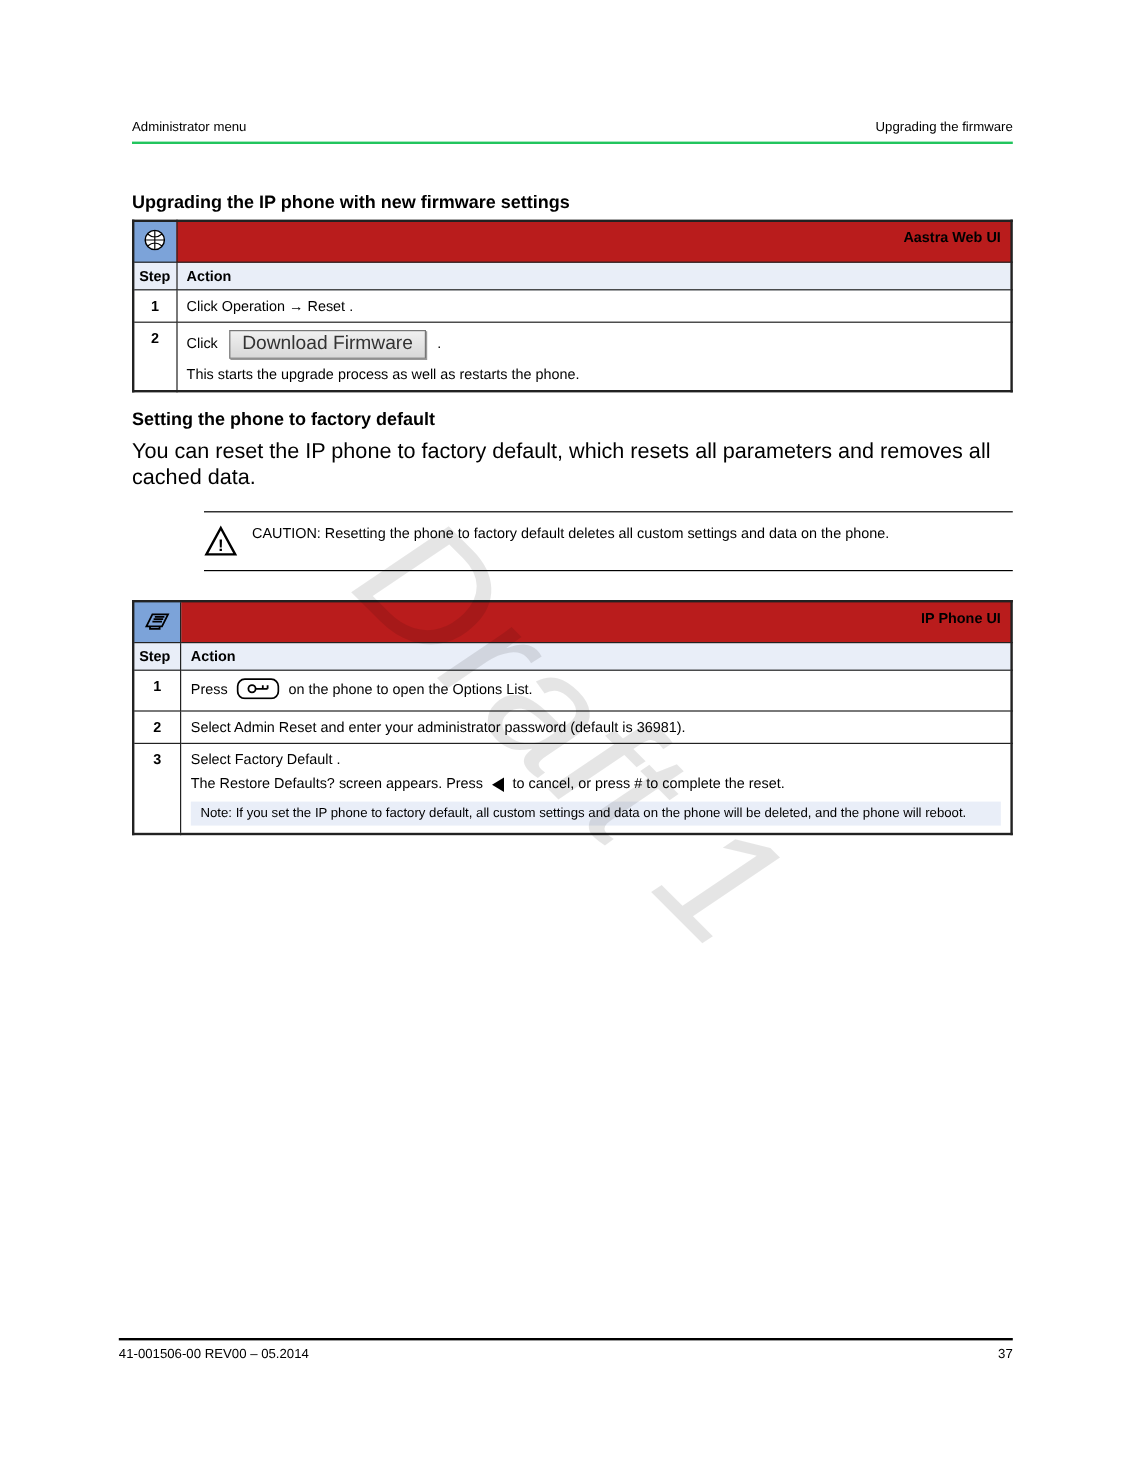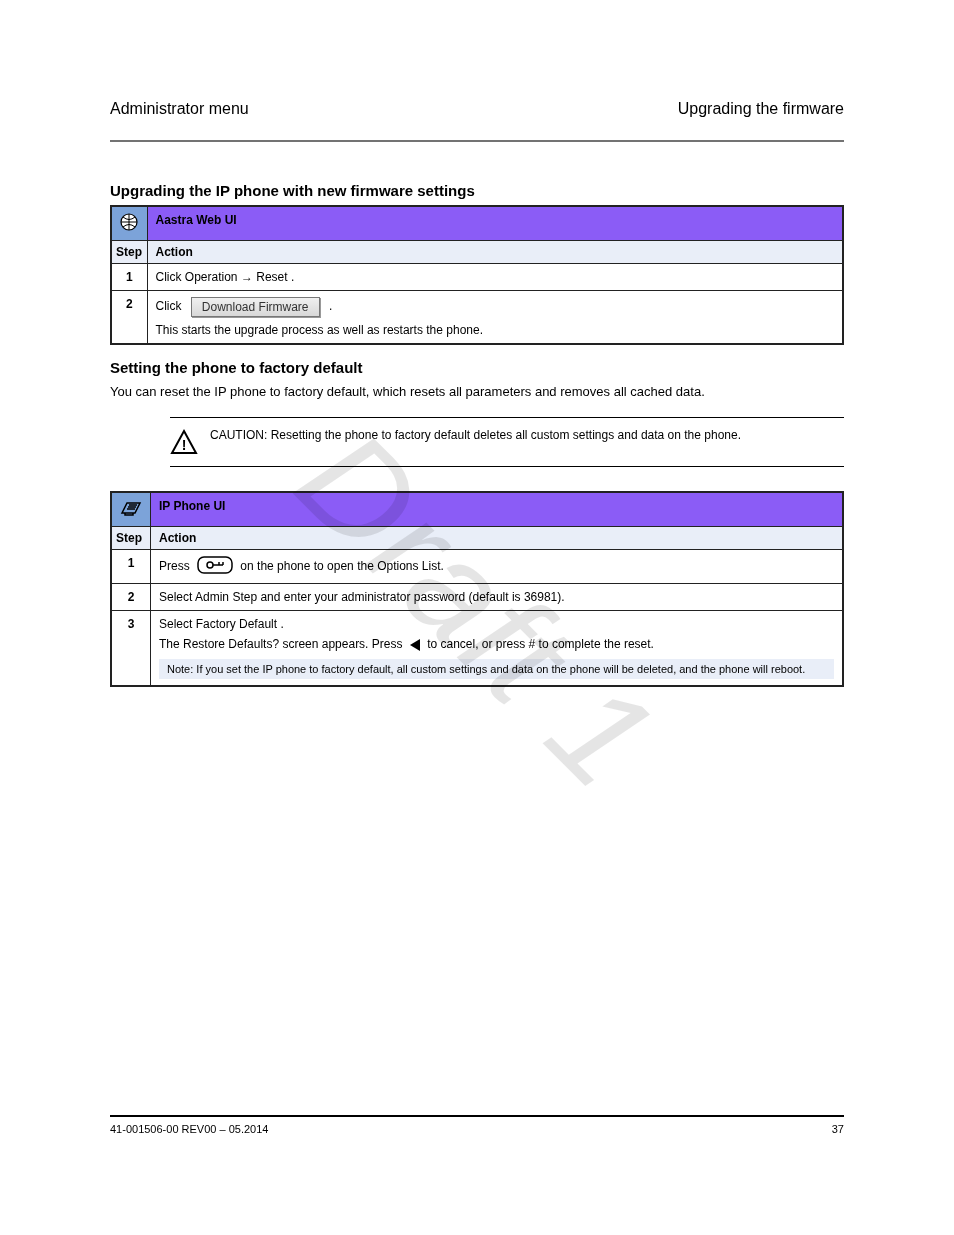--- a/index.html
+++ b/index.html
@@ -1,40 +1,40 @@
 <!DOCTYPE html>
 <html><head>
 <meta charset="utf-8">
 <style>
   * { box-sizing: border-box; margin: 0; padding: 0; }
   html, body { width: 954px; background: #fff; font-family: Arial, Helvetica, sans-serif; color: #000; }
   .page { position: relative; width: 954px; height: 1235px; padding: 100px 110px 0 110px; }
   .watermark { position: absolute; top: 50%; left: 50%; transform: translate(-50%,-55%) rotate(45deg); font-size: 140px; color: rgba(0,0,0,0.10); font-weight: 400; pointer-events: none; font-style: italic; letter-spacing: 2px; }
-  .header-bar { border-bottom: 2px solid #737373; display: flex; justify-content: space-between; font-size: 16px; padding-bottom: 22px; margin-bottom: 40px; }
+  .header-bar { border-bottom: 2px solid #22c55e; display: flex; justify-content: space-between; font-size: 11px; padding-bottom: 6px; margin-bottom: 40px; }
   .section-title { font-size: 15px; font-weight: bold; margin: 14px 0 6px 0; }
   table.proc { width: 100%; border-collapse: collapse; border: 2px solid #222; }
   table.proc td, table.proc th { border: 1px solid #222; font-size: 12px; vertical-align: top; }
-  .title-row td { background: #8b5cf6; padding: 6px 8px; font-weight: bold; font-size: 13px; }
+  .title-row td { background: #b91c1c; padding: 6px 8px; font-weight: bold; font-size: 13px; text-align: right; }
   .title-row .icon-cell { width: 36px; background:#7ca3d9; text-align:center; vertical-align:middle; }
   .head-row td.step { width:36px; background:#e9eef8; text-align:left; font-weight:bold; padding:4px; }
   .head-row td.action { background:#e9eef8; font-weight:bold; padding:4px 8px; }
   td.step { width:36px; text-align:center; font-weight:bold; padding:6px 4px; }
   td.action { padding:6px 8px; }
   td.action .bold { font-weight: normal; }
-  .btn-dl { display:inline-block; border:1px solid #777; background:linear-gradient(#f0f0f0,#d8d8d8); padding:2px 10px; font-size:12px; color:#333; box-shadow: 1px 1px 0 #999; margin:0 6px; vertical-align:middle; }
-  .section-desc { font-size: 13px; margin: 8px 0 18px 0; }
+  .btn-dl { display:inline-block; border:1px solid #777; background:linear-gradient(#f0f0f0,#d8d8d8); padding:2px 10px; font-size:16px; color:#333; box-shadow: 1px 1px 0 #999; margin:0 6px; vertical-align:middle; }
+  .section-desc { font-size: 18px; margin: 8px 0 18px 0; }
   .caution-box { border-top:1px solid #000; border-bottom:1px solid #000; padding:10px 0; margin: 18px 0 24px 60px; display:flex; gap:12px; }
   .caution-icon { width:28px; height:28px; }
   .caution-text { font-size:12px; }
   .caution-text .label { font-weight:normal; }
   .key-icon { display:inline-block; vertical-align:middle; margin:0 4px; }
   .tri-left { display:inline-block; width:0; height:0; border-top:6px solid transparent; border-bottom:6px solid transparent; border-right:10px solid #000; vertical-align:middle; margin:0 4px; }
   .note { background:#e9eef8; padding:4px 8px; font-size:11px; }
   .line-in { display:block; margin-top:6px; }
-  .footer-bar { position:absolute; left:110px; right:110px; bottom:100px; border-top:2px solid #000; padding-top:6px; display:flex; justify-content:space-between; font-size:11px; }
+  .footer-bar { position:absolute; left:99px; right:110px; bottom:100px; border-top:2px solid #000; padding-top:6px; display:flex; justify-content:space-between; font-size:11px; }
   .globe-icon circle.outer { fill:#fff; stroke:#000; stroke-width:1.2; }
   .globe-icon path { stroke:#000; stroke-width:1; fill:none; }
   .tri-warn path { fill:none; stroke:#000; stroke-width:2; }
   .tri-warn text { font-weight:bold; font-size:14px; }
   .phone-icon path { fill:none; stroke:#000; stroke-width:1.5; }
   .key-svg rect { fill:#fff; stroke:#000; stroke-width:1.5; rx:6; ry:6; }
   .key-svg path { fill:none; stroke:#000; stroke-width:1.5; }
 </style>
 </head>
 <body>
@@ -124,21 +124,21 @@
             <path d="M10 9 a3 3 0 1 0 6 0 a3 3 0 1 0 -6 0 M16 9 L26 9 M22 9 L22 6 M26 9 L26 6"></path>
           </svg>
         </span>
         <span> on the phone to open the Options List.</span>
       </td>
     </tr>
     <tr>
       <td class="step">2</td>
       <td class="action">
         <span>Select </span>
-        <span class="bold">Admin Step</span>
+        <span class="bold">Admin Reset</span>
         <span> and enter your administrator password (default is 36981).</span>
       </td>
     </tr>
     <tr>
       <td class="step">3</td>
       <td class="action">
         <span>Select </span>
         <span class="bold">Factory Default</span>
         <span>.</span>
         <span class="line-in">

